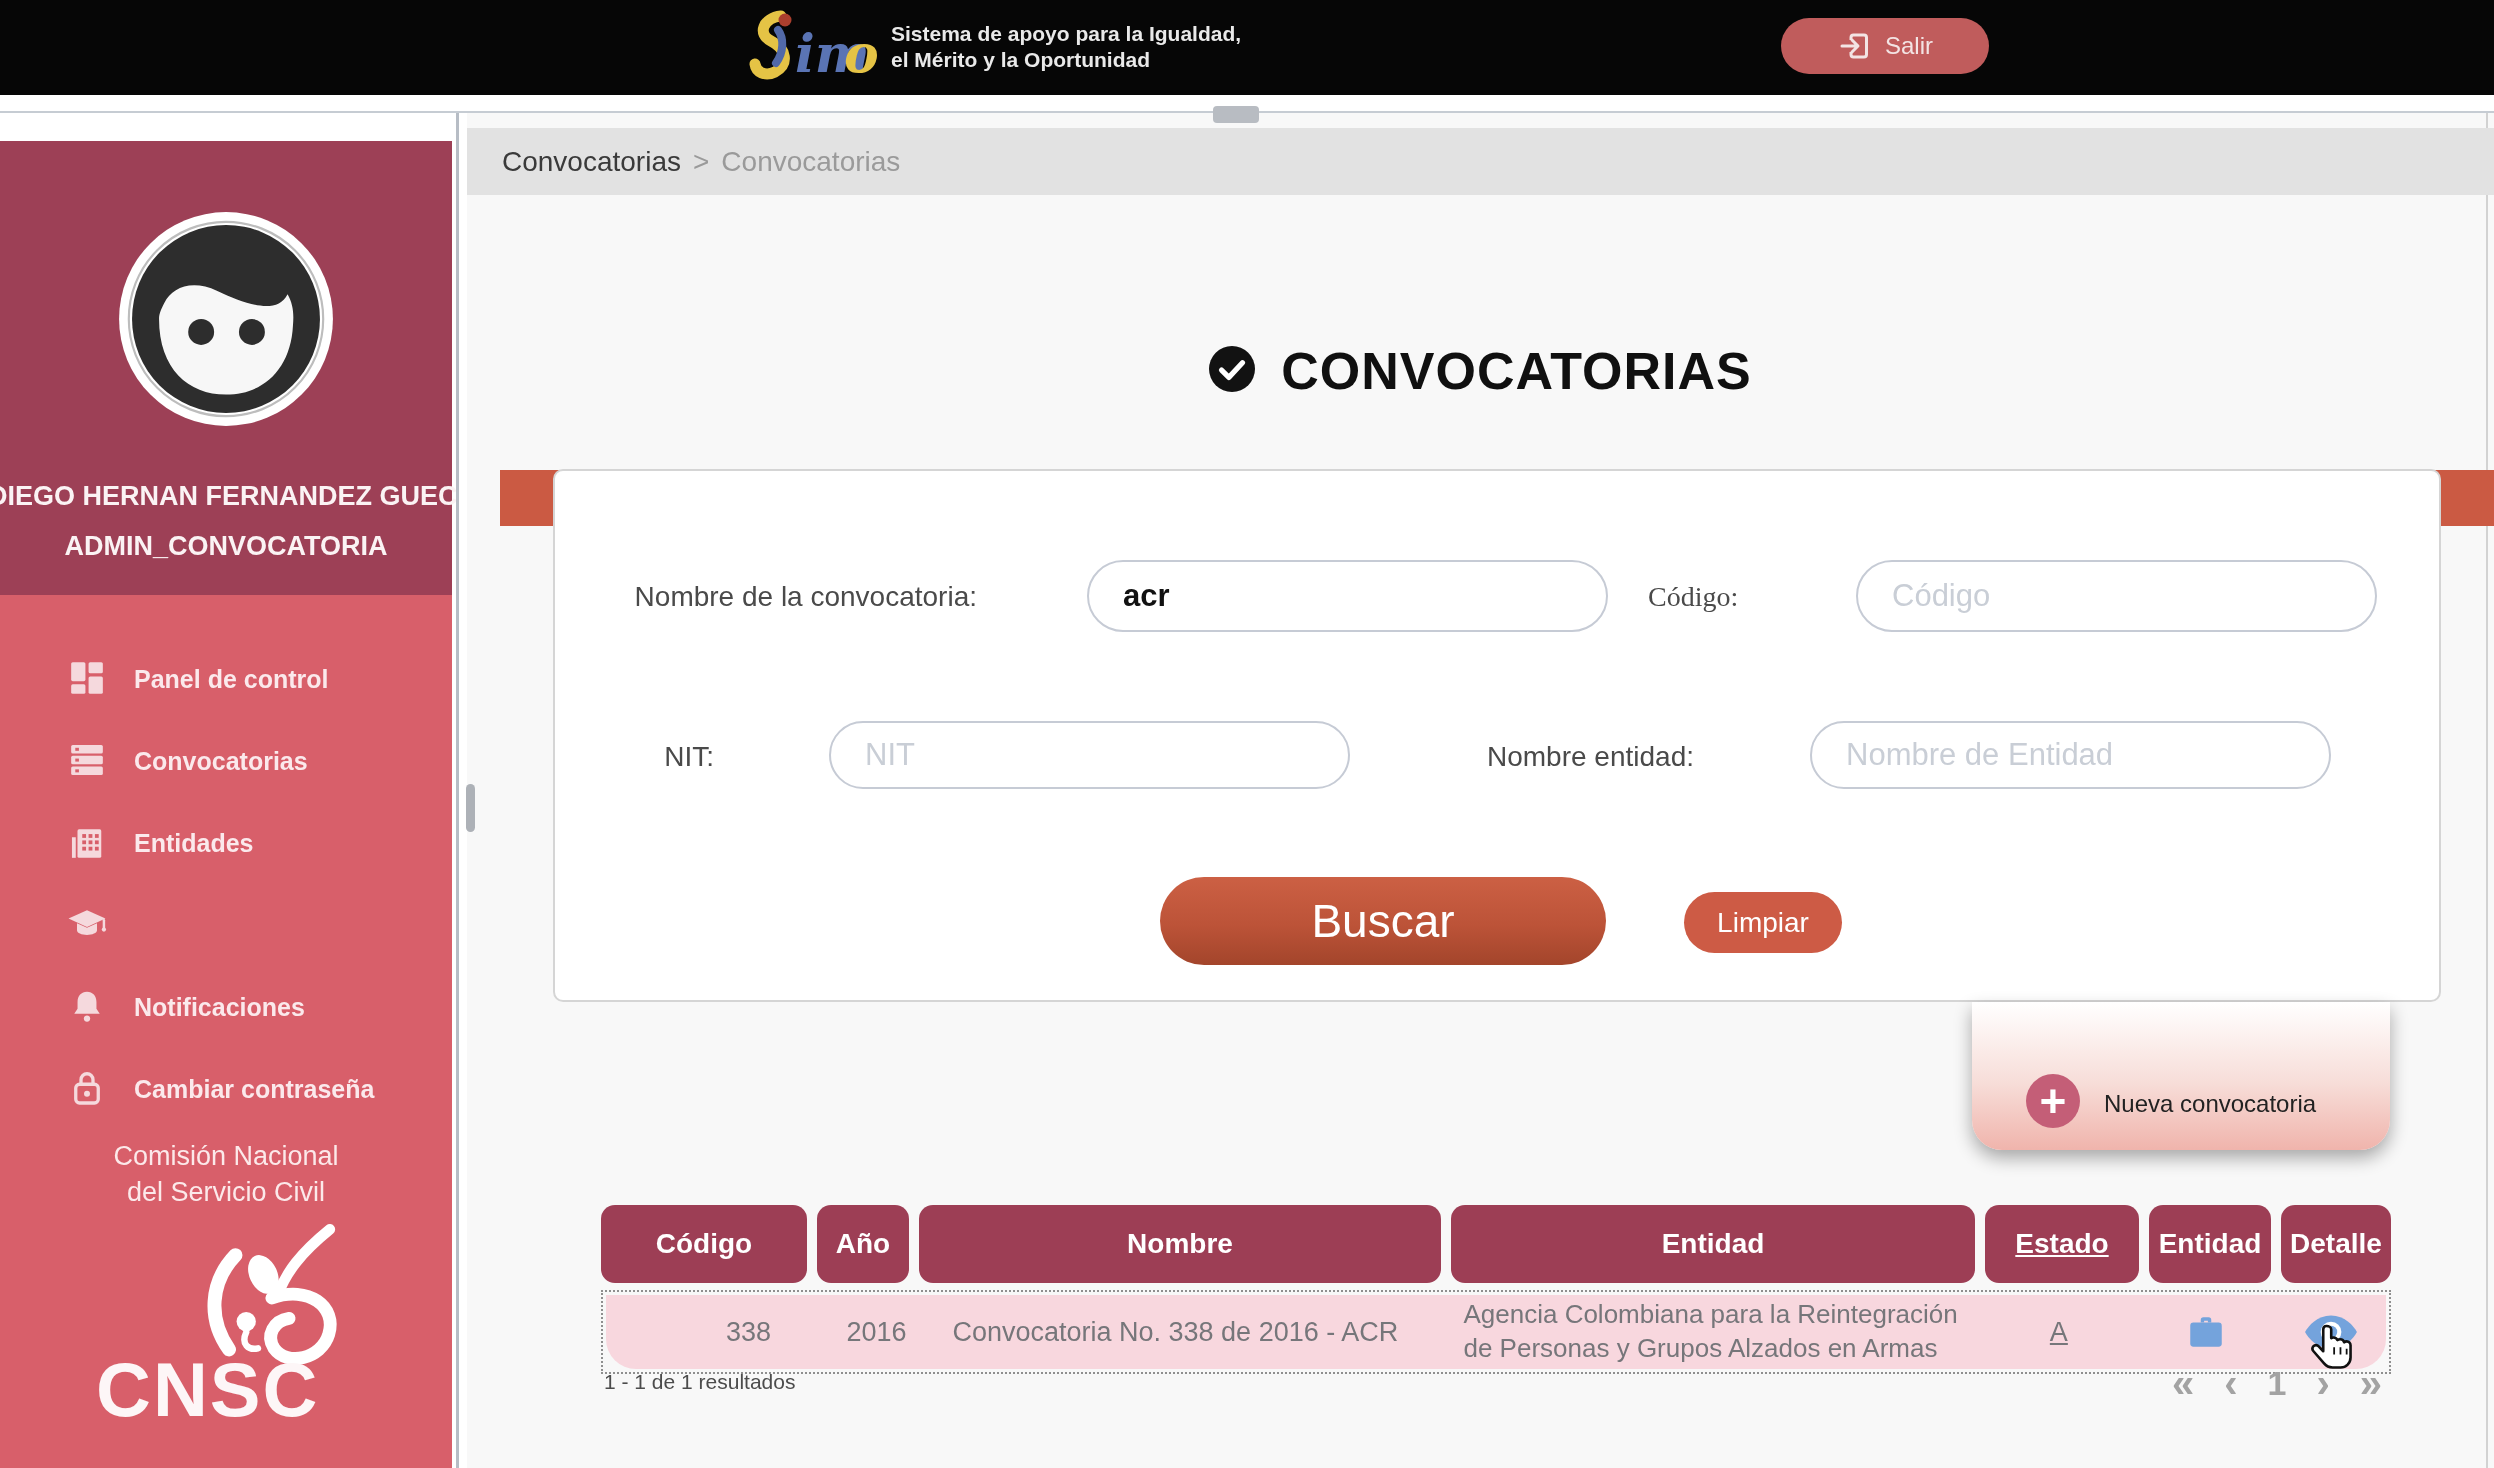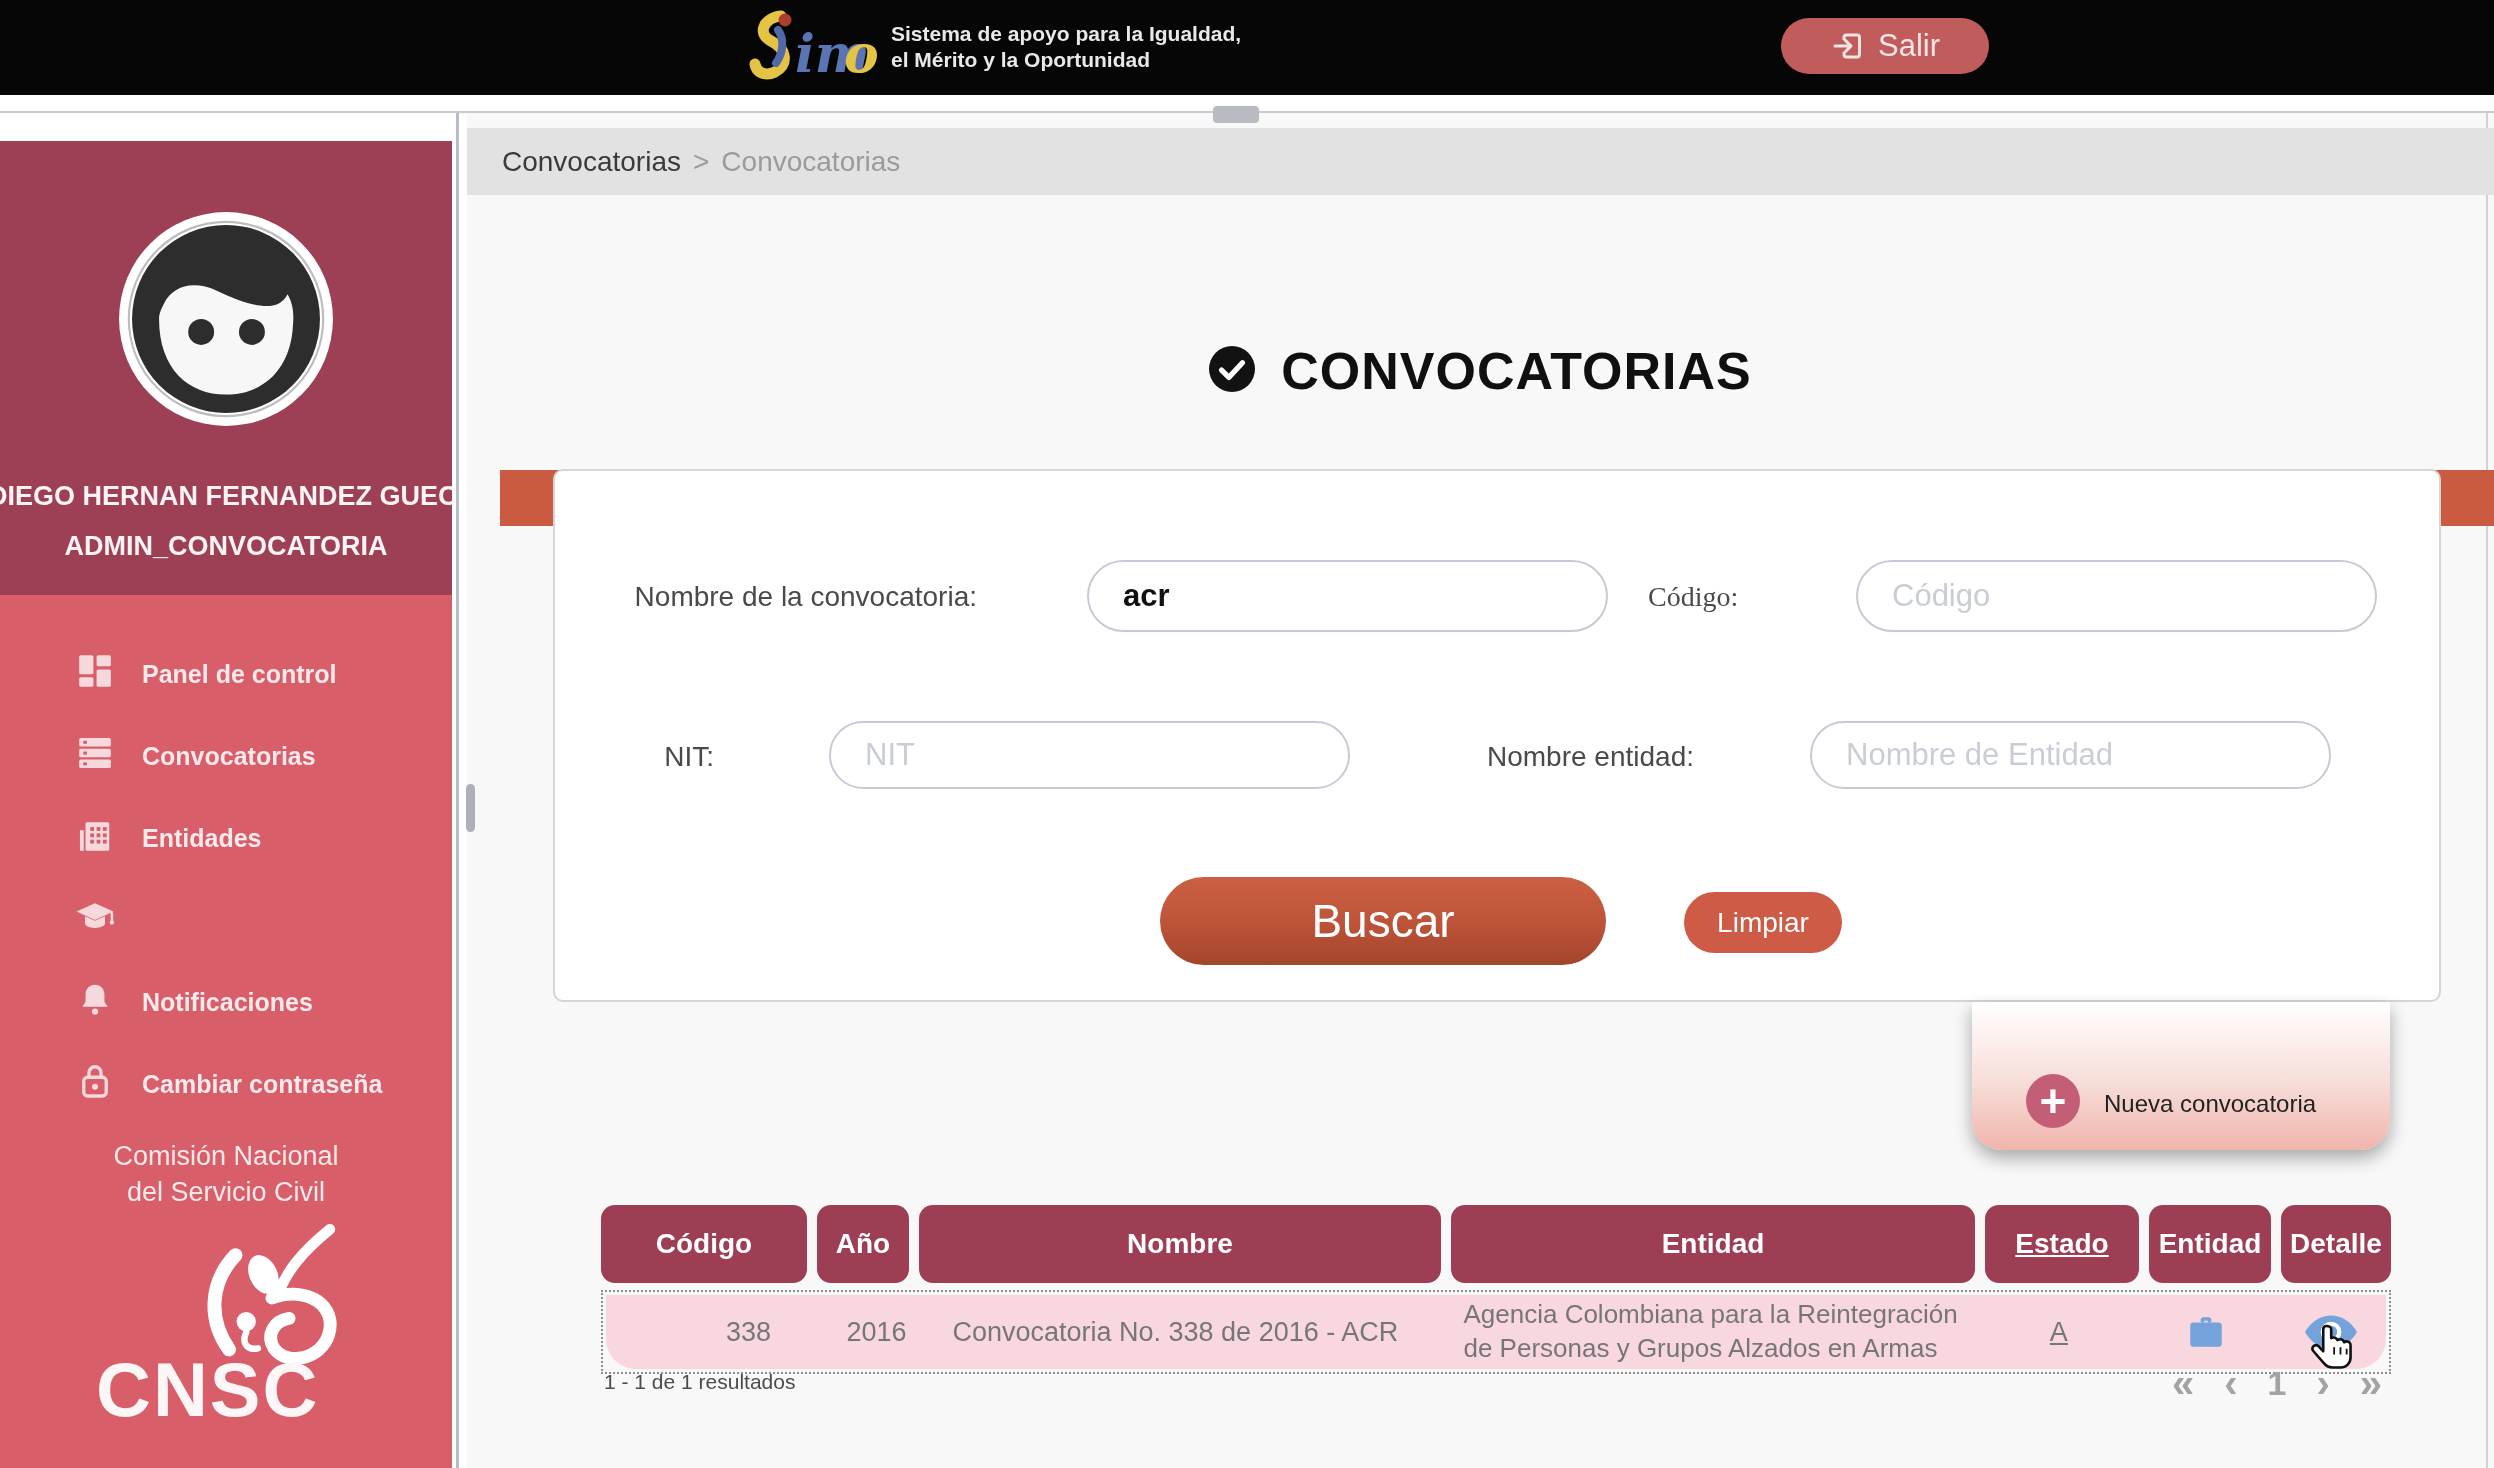--- a/index.html
+++ b/index.html
@@ -4,40 +4,40 @@
 <style>
   html,body { margin:0; padding:0; background:#ffffff; font-family:"Liberation Sans",sans-serif; }
   .screen { position:relative; width:2494px; height:1468px; background:#ffffff; overflow:hidden; }
 
   
   .topbar { position:absolute; left:0; top:0; width:2494px; height:95px; background:#060606; }
   .brand { position:absolute; left:747px; top:6px; display:flex; align-items:center; }
   .tagline { margin-left:14px; color:#e9e9e9; font-size:21px; font-weight:bold; line-height:1.25; }
   .tagline span { display:block; }
   .salir { position:absolute; left:1781px; top:18px; width:208px; height:56px; border:none;
-           border-radius:28px; background:#c05c5c; color:#f3e4e4; font-size:31px;
+           border-radius:28px; background:#c05c5c; color:#f3e4e4; font-size:24px;
            font-family:"Liberation Sans",sans-serif; display:flex; align-items:center;
            justify-content:center; gap:12px; cursor:pointer; }
   .top-divider { position:absolute; left:0; top:111px; width:2494px; height:2px; background:#c6ccd3; }
   .scroll-tab { position:absolute; left:1213px; top:106px; width:46px; height:17px;
                 background:#b8bcc2; border-radius:4px; z-index:5; }
 
   
   .sidebar { position:absolute; left:0; top:113px; width:456px; height:1355px; background:#ffffff;
              border-right:3px solid #b7bdc5; overflow:hidden; display:flex; flex-direction:column; }
   .profile { margin-top:28px; width:452px; height:454px; background:#9d4056; position:relative; }
   .avatar { position:absolute; left:50%; top:70px; transform:translateX(-50%); width:216px; height:216px; }
   .uname { position:absolute; left:-12px; right:-12px; top:340px; text-align:center; color:#fbf3f4;
            font-size:27px; font-weight:bold; white-space:nowrap; overflow:hidden; }
   .urole { position:absolute; left:0; right:0; top:390px; text-align:center; color:#fbf3f4;
            font-size:27px; font-weight:bold; }
   .menu { flex:1; background:#d85f6a; width:452px; display:flex; flex-direction:column;
           padding-top:48px; box-sizing:border-box; position:relative; }
-  .mi { display:flex; align-items:center; padding-left:66px; margin-bottom:26px; min-height:56px;
-        cursor:pointer;margin-left:8px; }
+  .mi { display:flex; align-items:flex-end; padding-left:66px; margin-bottom:26px; min-height:56px;
+        cursor:pointer; }
   .mico { width:42px; height:42px; flex:0 0 42px; margin-right:26px; display:flex;
           align-items:center; justify-content:center; }
   .mlabel { color:#fbe9ec; font-size:25px; font-weight:bold; line-height:1.55; width:262px; padding-top:6px; }
   .sfooter { margin-top:auto; position:relative; height:330px; }
   .org { text-align:center; color:#fce9ea; font-size:27px; line-height:1.35; }
   .org span { display:block; }
   .cnsc-logo { position:absolute; left:178px; top:85px; }
   .cnsc { position:absolute; left:96px; top:208px; color:#fdf6f7; font-size:76px; font-weight:bold;
           letter-spacing:2px; }
   .sb-thumb { position:absolute; left:466px; top:784px; width:9px; height:48px; background:#adb1b7;

